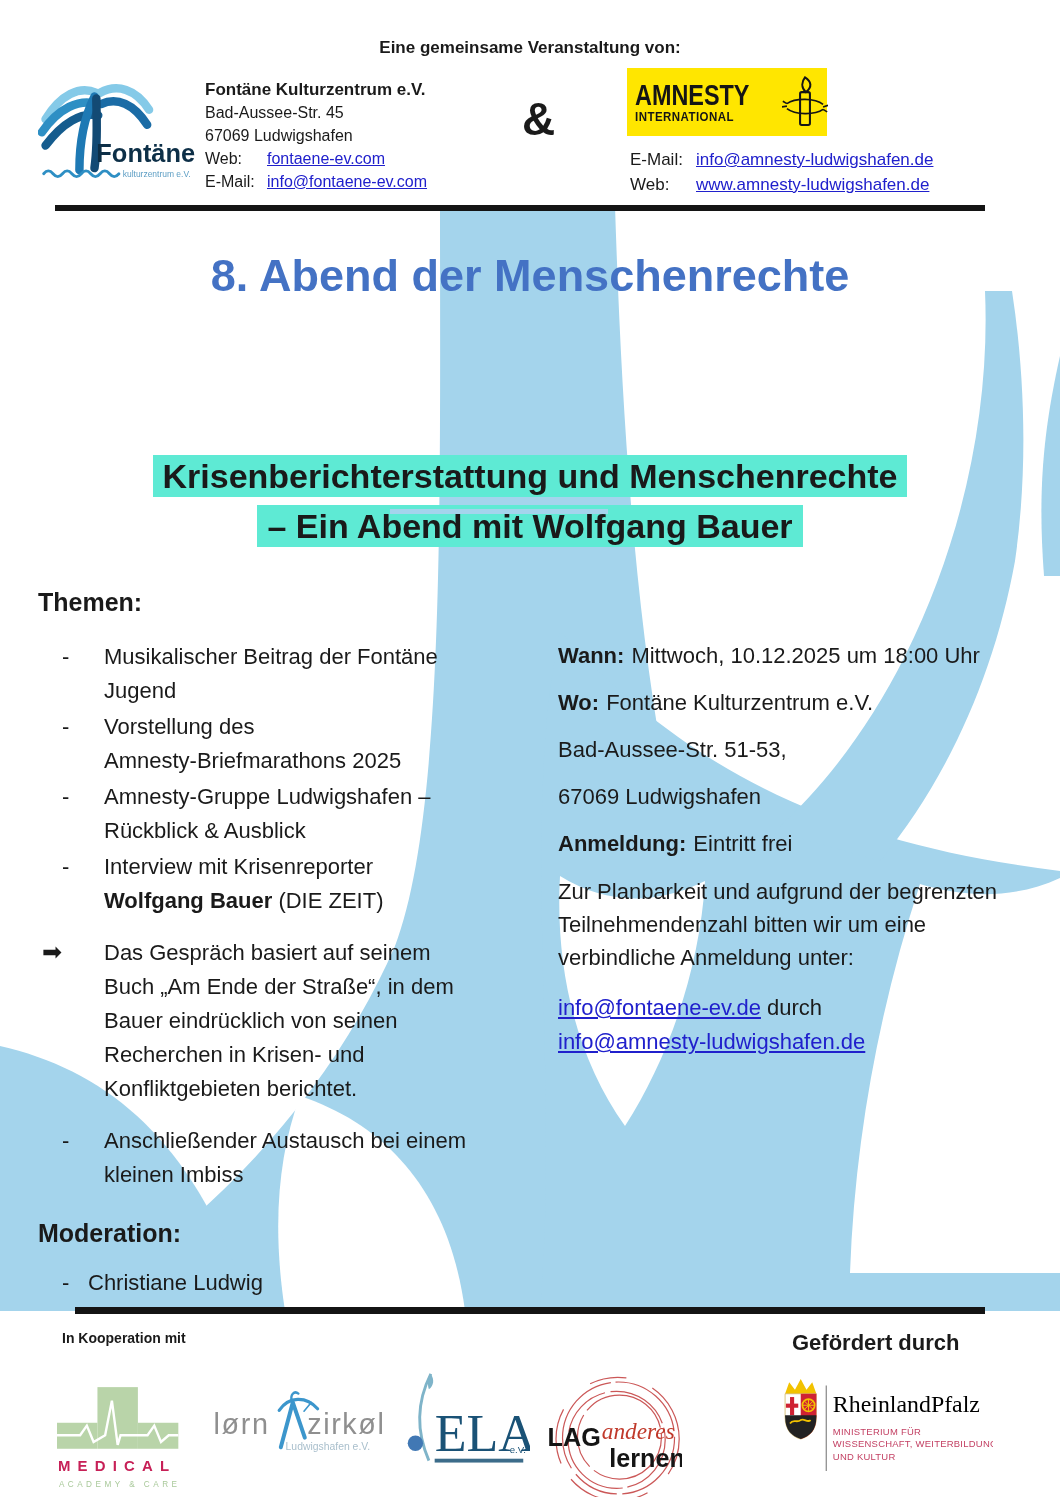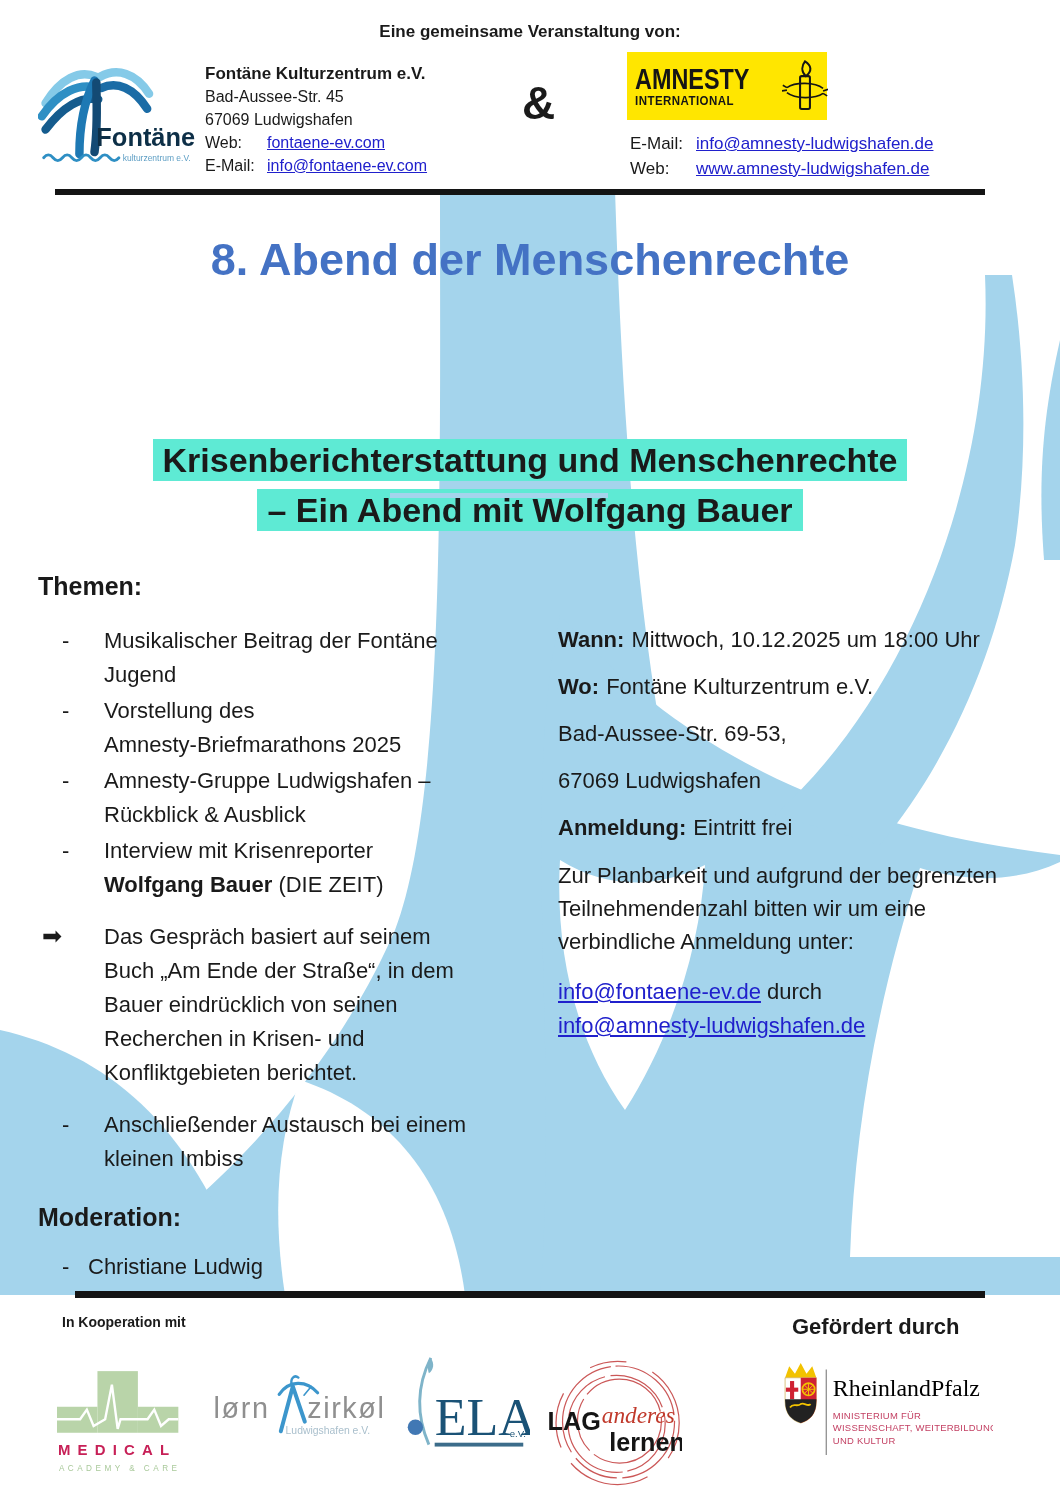--- a/index.html
+++ b/index.html
@@ -1,17 +1,17 @@
 <!DOCTYPE html>
 <html><head>
 <meta charset="utf-8">
 <style>
   html,body{margin:0;padding:0;}
   body{width:1060px;height:1497px;background:#ffffff;font-family:"Liberation Sans",sans-serif;color:#1a1a1a;position:relative;overflow:hidden;}
-  .page{position:absolute;inset:0;}
+  .page{position:absolute;inset:0;margin-top:16px;}
   .watermark{position:absolute;top:0;left:0;z-index:0;}
   .content{position:absolute;inset:0;z-index:1;}
   .abs{position:absolute;}
 
   .joint-label{top:22px;left:0;right:0;text-align:center;font-size:17px;font-weight:bold;}
 
   .fontaene-logo{left:38px;top:56px;}
   .fontaene-info{left:205px;top:62px;font-size:16px;line-height:23px;}
   .org-name{font-weight:bold;font-size:17px;}
   .lbl{display:inline-block;width:62px;}
@@ -175,21 +175,21 @@
     </ul>
 
     <div class="abs moderation-heading">Moderation:</div>
     <div class="abs moderation-item">
       <span class="m-marker">-</span><span>Christiane Ludwig</span>
     </div>
 
     <div class="abs details">
       <p><b>Wann:</b><span>Mittwoch, 10.12.2025 um 18:00 Uhr</span></p>
       <p><b>Wo:</b><span>Fontäne Kulturzentrum e.V.</span></p>
-      <p>Bad-Aussee-Str. 69-53,</p>
+      <p>Bad-Aussee-Str. 51-53,</p>
       <p>67069 Ludwigshafen</p>
       <p><b>Anmeldung:</b><span>Eintritt frei</span></p>
       <p class="note">Zur Planbarkeit und aufgrund der begrenzten Teilnehmendenzahl bitten wir um eine verbindliche Anmeldung unter:</p>
       <p class="links">
         <a class="link">info@fontaene-ev.de</a><span> durch</span><br>
         <a class="link">info@amnesty-ludwigshafen.de</a>
       </p>
     </div>
 
     <div class="abs rule rule-bottom"></div>

